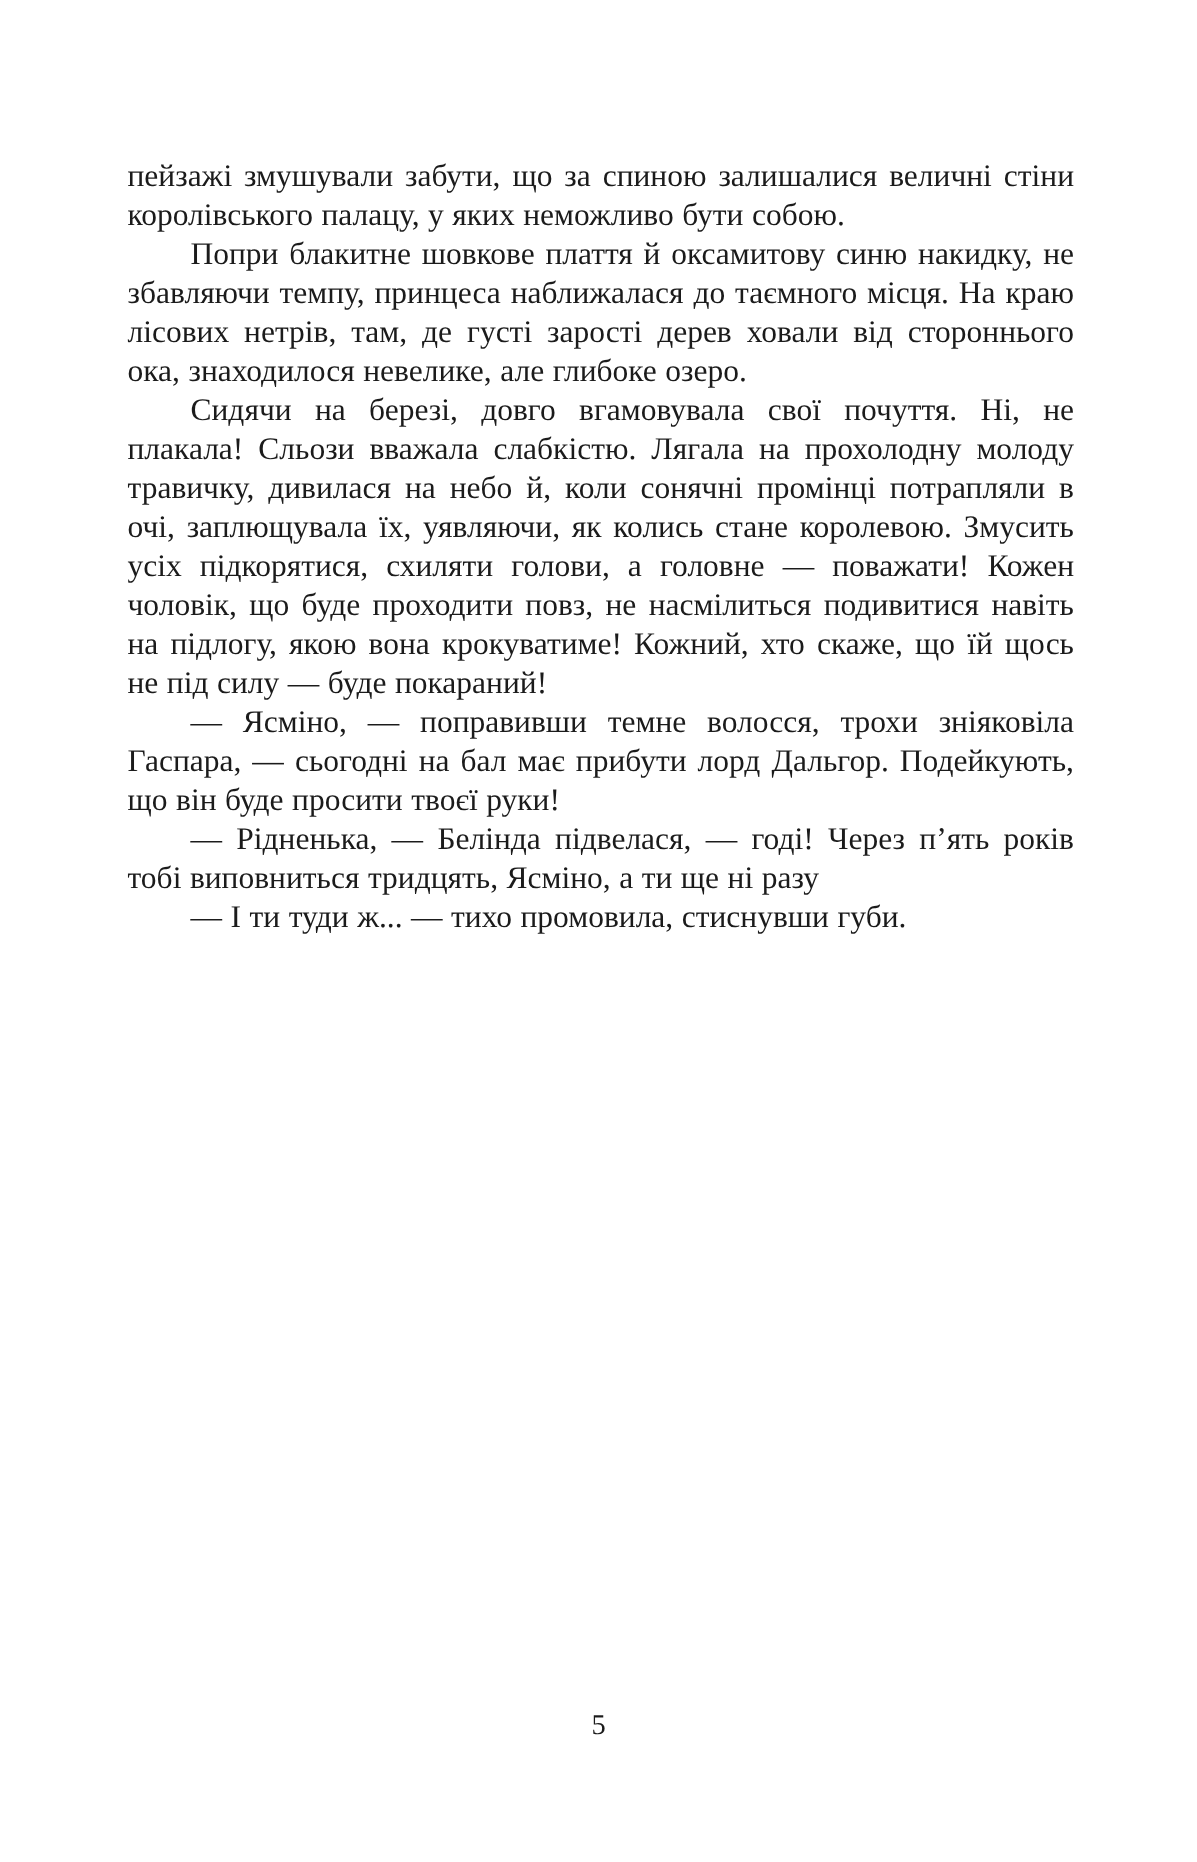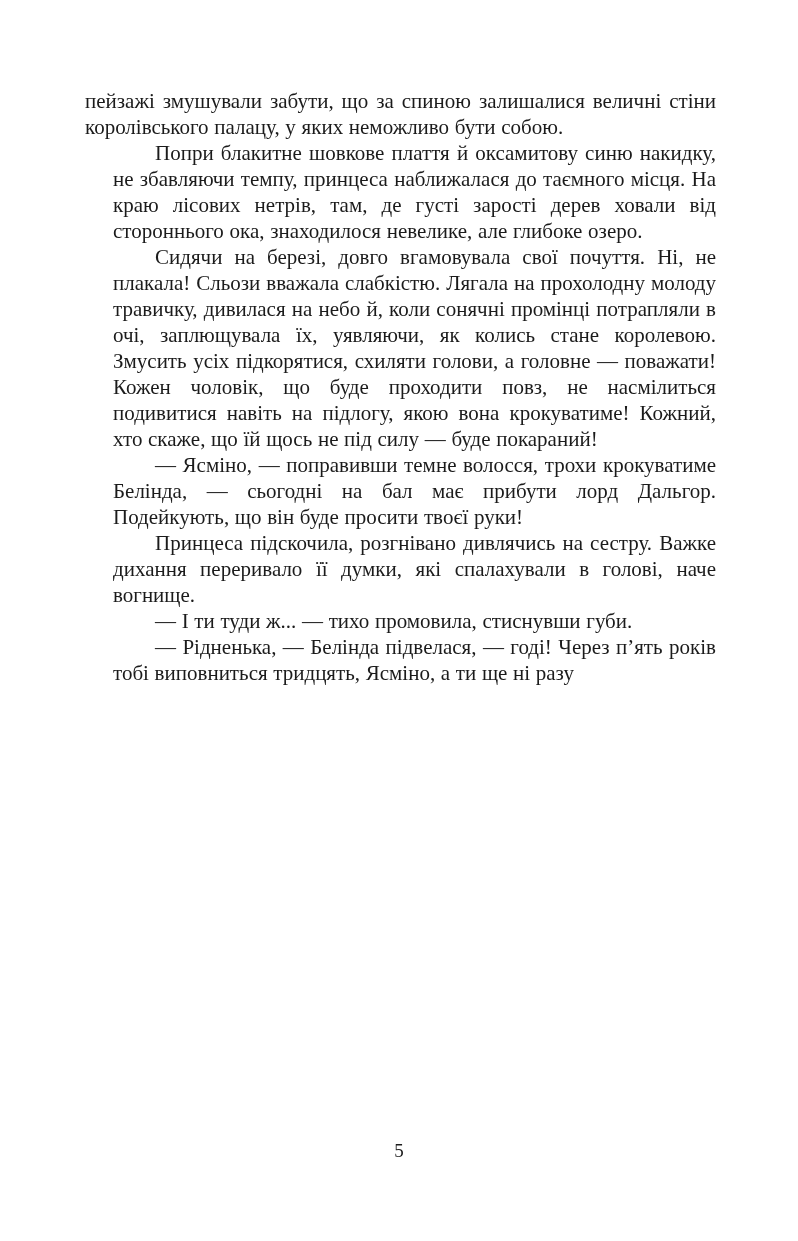--- a/index.html
+++ b/index.html
@@ -16,53 +16,51 @@
     overflow: hidden;
   }
   .page {
     position: absolute;
     inset: 0;
     background: #ffffff;
   }
   .content {
     position: absolute;
     left: 85px;
-    top: 88px;
+    top: 104px;
     width: 631px;
   }
   .content p {
     margin: 0;
     font-size: 21px;
     line-height: 26px;
     text-align: justify;
     hyphens: auto;
     -webkit-hyphens: auto;
     word-spacing: 0.02em;
   }
   .content p.indent {
     text-indent: 42px;
-    margin-left: 28px;
   }
   .page-number {
     position: absolute;
     left: 0;
     top: 1140px;
     width: 100%;
     text-align: center;
     font-size: 19px;
     color: #1b1b1b;
   }
 </style>
 </head>
 <body>
 
 <div class="page">
   <div class="content" id="paragraph-container">
       <p class="">пейзажі змушували забути, що за спиною залишалися величні стіни королівського палацу, у яких неможливо бути собою.</p>
       <p class="indent">Попри блакитне шовкове плаття й оксамитову синю накидку, не збавляючи темпу, принцеса наближалася до таємного місця. На краю лісових нетрів, там, де густі зарості дерев ховали від стороннього ока, знаходилося невелике, але глибоке озеро.</p>
       <p class="indent">Сидячи на березі, довго вгамовувала свої почуття. Ні, не плакала! Сльози вважала слабкістю. Лягала на прохолодну молоду травичку, дивилася на небо й, коли сонячні промінці потрапляли в очі, заплющувала їх, уявляючи, як колись стане королевою. Змусить усіх підкорятися, схиляти голови, а головне — поважати! Кожен чоловік, що буде проходити повз, не насмілиться подивитися навіть на підлогу, якою вона крокуватиме! Кожний, хто скаже, що їй щось не під силу — буде покараний!</p>
-      <p class="indent">— Ясміно, — поправивши темне волосся, трохи крокуватиме Белінда, — сьогодні на бал має прибути лорд Дальгор. Подейкують, що він буде просити твоєї руки!</p>
-      <p class="indent">Принцеса підскочила, розгнівано дивлячись на сестру. Важке дихання переривало її думки, які спалахували в голові, наче вогнище.</p>
+      <p class="indent">— Ясміно, — поправивши темне волосся, трохи зніяковіла Гаспара, — сьогодні на бал має прибути лорд Дальгор. Подейкують, що він буде просити твоєї руки!</p>
+      <p class="indent">— Рідненька, — Белінда підвелася, — годі! Через п’ять років тобі виповниться тридцять, Ясміно, а ти ще ні разу</p>
       <p class="indent">— І ти туди ж... — тихо промовила, стиснувши губи.</p>
-      <p class="indent">— Рідненька, — Белінда підвелася, — годі! Через п’ять років тобі виповниться тридцять, Ясміно, а ти ще ні разу</p>
     </div>
   <div class="page-number">5</div>
 </div>
 
 </body></html>

